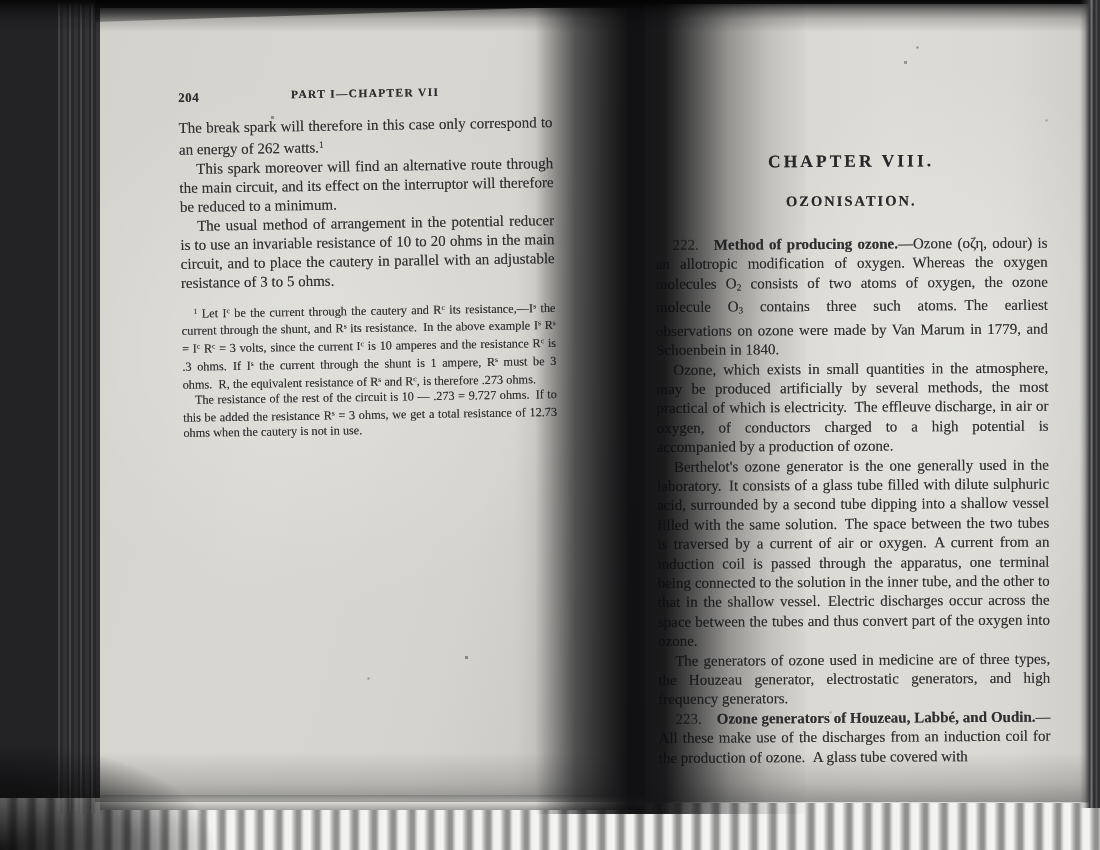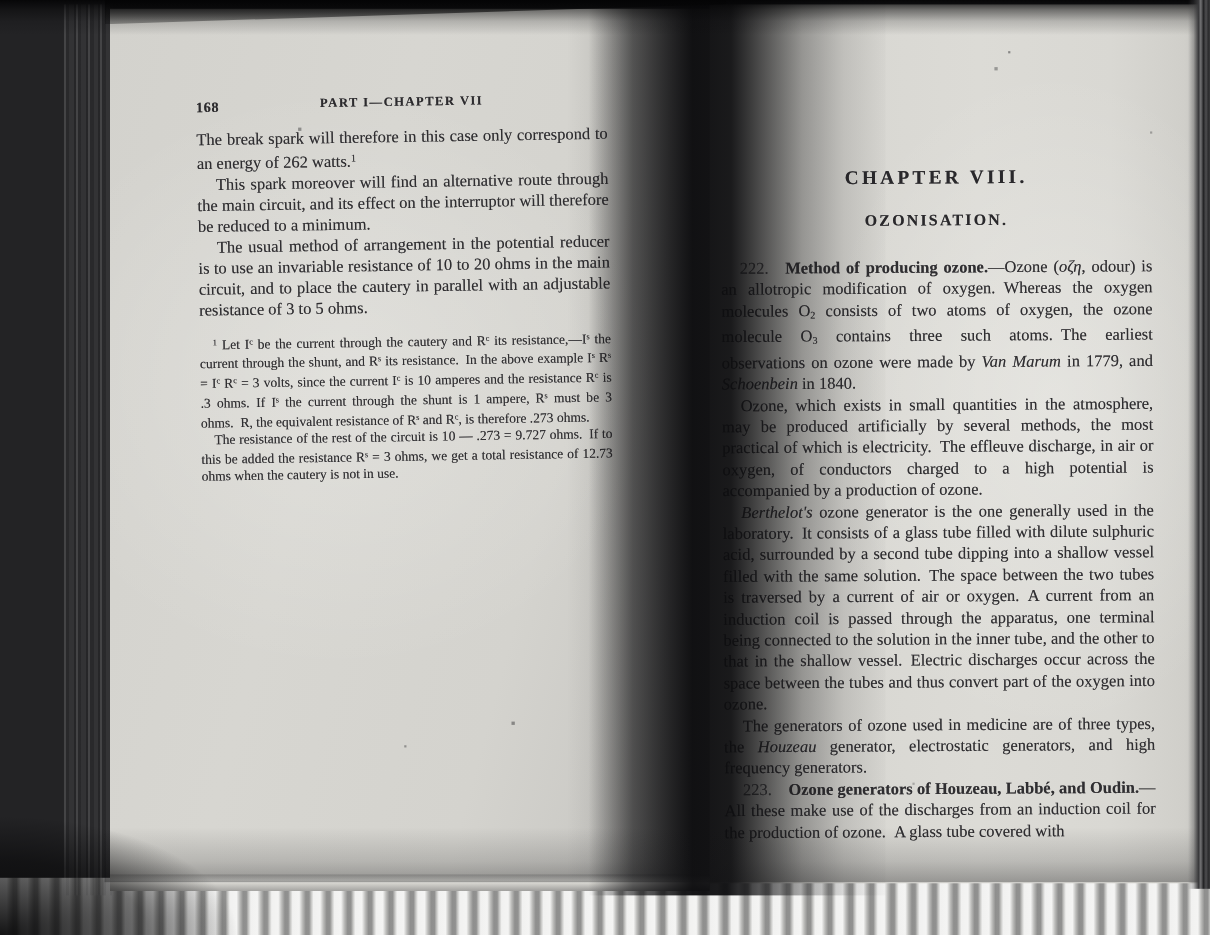--- a/index.html
+++ b/index.html
@@ -34,21 +34,21 @@
 
   
   .left-page-bottom-edge{position:absolute;left:0;bottom:0;width:100%;height:15px;
     background:linear-gradient(180deg,rgba(40,40,42,0.22) 0%,rgba(250,250,245,0.6) 35%,
       #d2d1cc 55%,rgba(70,70,72,0.35) 100%);}
 
   
   .ink{color:#2f2e31;text-shadow:0 0 0.6px rgba(47,46,49,0.55);}
   .para{margin:0;text-align:justify;text-indent:17px;}
   .para.noindent{text-indent:0;}
-  .it{font-style:italic;}
+  .it{}
   .bd{font-weight:bold;}
   .sup{font-size:0.62em;vertical-align:0.5em;}
   .subs{font-size:0.62em;vertical-align:-0.22em;}
   .faded{opacity:0.82;}
 
   .page-left-content{position:absolute;left:78px;top:82px;width:374px;
     transform:rotate(-0.9deg);transform-origin:0 0;}
   .running-head{position:relative;height:16px;font-size:11.5px;letter-spacing:1.3px;
     font-weight:bold;color:#2c2b2e;}
   .running-head .pagenum{position:absolute;left:0;top:0;font-size:13px;letter-spacing:0.5px;}
@@ -95,21 +95,21 @@
 
 <div class="scan">
 
   <div class="stripes"></div>
   <div class="left-edge-stack"></div>
   <div class="specks"></div>
 
   <div class="page page-left">
     <div class="page-left-content ink">
       <div class="running-head">
-        <span class="pagenum">168</span>
+        <span class="pagenum">204</span>
         <span class="head-title">PART I—CHAPTER VII</span>
       </div>
       <p class="para noindent body-left first"><span>The break spark will therefore in this case only correspond to an energy of 262 watts.</span><span class="sup">1</span></p>
       <p class="para body-left"><span>This spark moreover will find an alternative route through the main circuit, and its effect on the interruptor will therefore be reduced to a minimum.</span></p>
       <p class="para body-left"><span>The usual method of arrangement in the potential reducer is to use an invariable resistance of 10 to 20 ohms in the main circuit, and to place the cautery in parallel with an adjustable resistance of 3 to 5 ohms.</span></p>
       <div class="footnote">
         <p class="para"><span class="sup">1</span><span> Let I</span><span class="sup">c</span><span> be the current through the cautery and R</span><span class="sup">c</span><span> its resistance,—I</span><span class="sup">s</span><span> the current through the shunt, and R</span><span class="sup">s</span><span> its resistance. In the above example I</span><span class="sup">s</span><span> R</span><span class="sup">s</span><span> = I</span><span class="sup">c</span><span> R</span><span class="sup">c</span><span> = 3 volts, since the current I</span><span class="sup">c</span><span> is 10 amperes and the resistance R</span><span class="sup">c</span><span> is .3 ohms. If I</span><span class="sup">s</span><span> the current through the shunt is 1 ampere, R</span><span class="sup">s</span><span> must be 3 ohms. R, the equivalent resistance of R</span><span class="sup">s</span><span> and R</span><span class="sup">c</span><span>, is therefore .273 ohms.</span></p>
         <p class="para"><span>The resistance of the rest of the circuit is 10 — .273 = 9.727 ohms. If to this be added the resistance R</span><span class="sup">s</span><span> = 3 ohms, we get a total resistance of 12.73 ohms when the cautery is not in use.</span></p>
       </div>
     </div>

